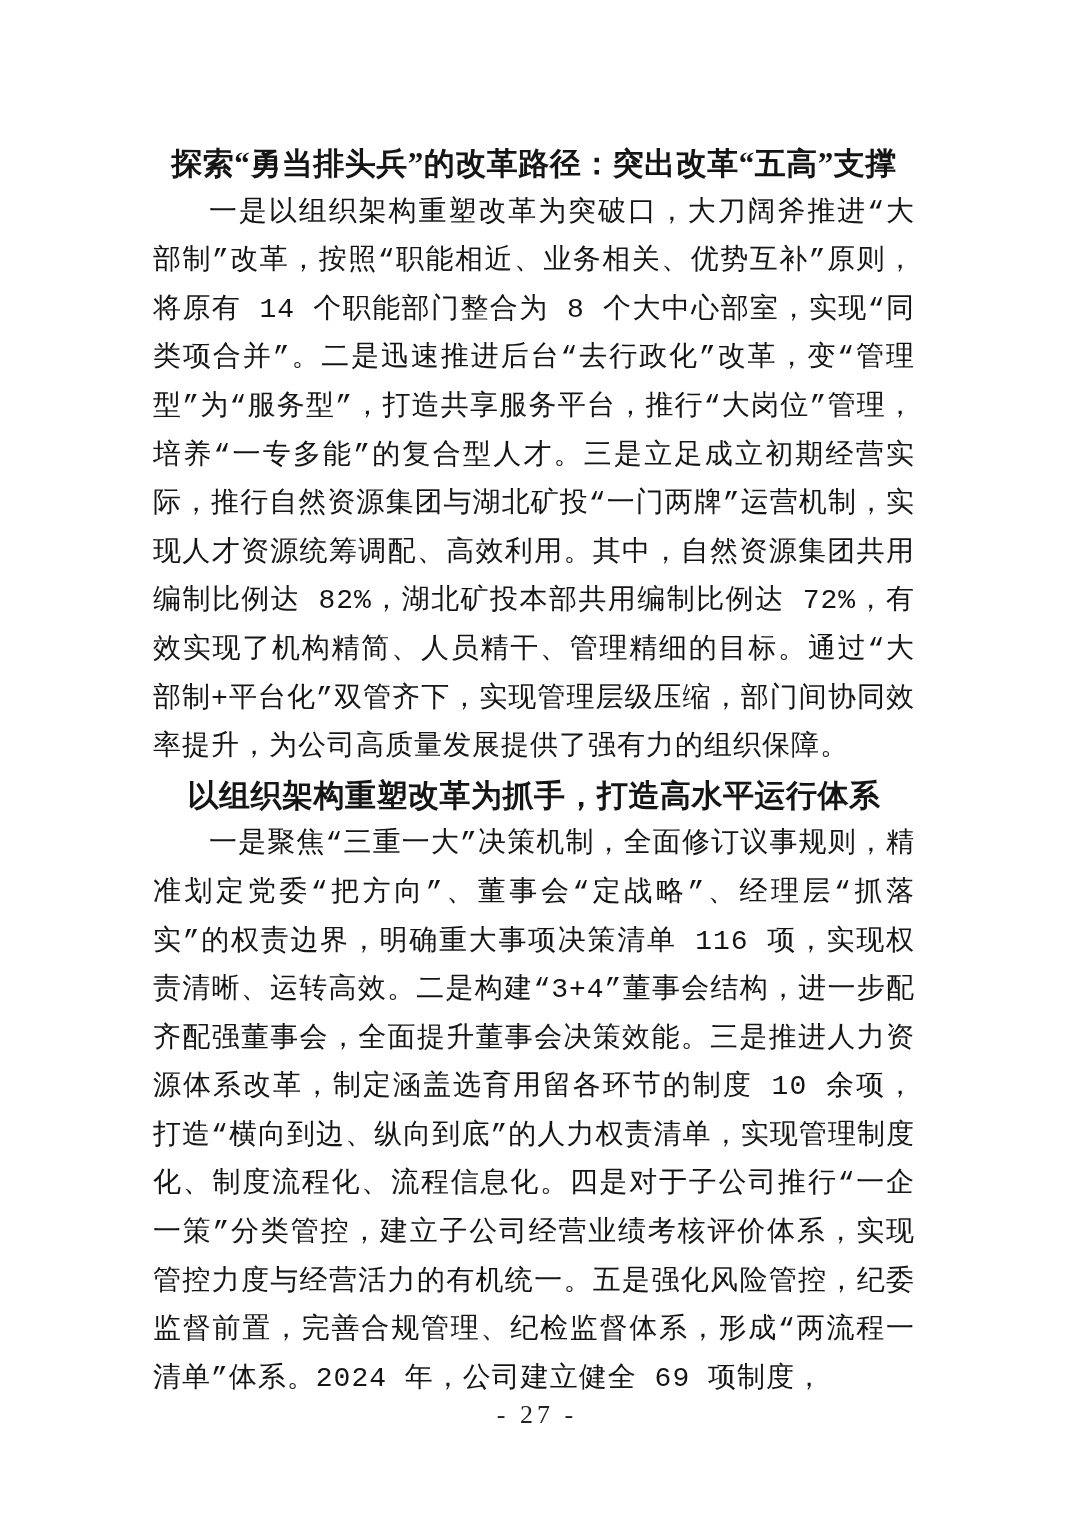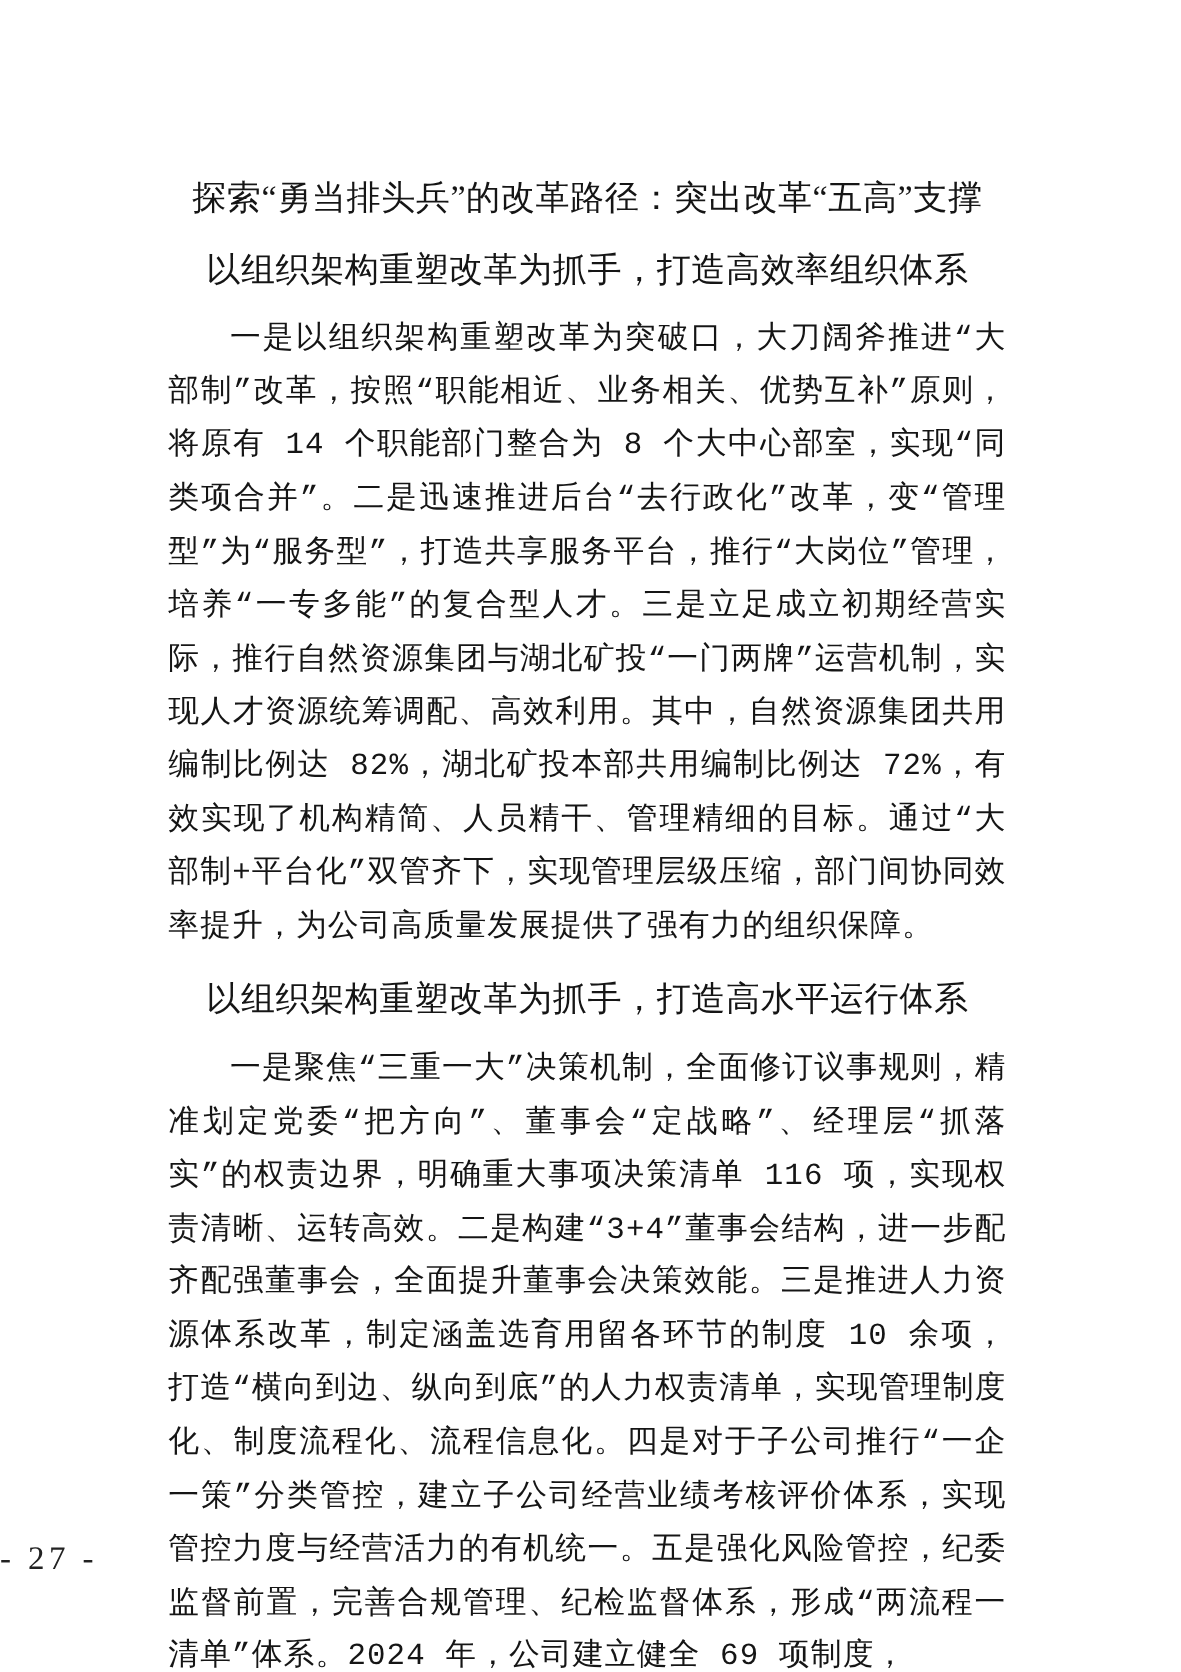--- a/index.html
+++ b/index.html
@@ -17,54 +17,53 @@
     font-family: "Liberation Serif", "DejaVu Serif", serif;
   }
   .content {
     position: absolute;
     left: 153px;
     top: 140px;
     width: 762px;
   }
   .doc-title,
   .section-heading {
-    margin: 16px;
+    margin: 0;
     font-size: 31px;
-    font-weight: 400;
+    font-weight: 700;
     text-align: center;
     line-height: 48.6px;
     letter-spacing: 0.5px;
     white-space: nowrap;
   }
   .body-para {
     margin: 0;
     font-size: 28px;
     line-height: 48.6px;
     text-align: justify;
     text-justify: inter-ideograph;
     text-indent: 2em;
     letter-spacing: 1px;
     font-family: Liberation Mono, monospace;
   }
   .page-number {
     position: absolute;
     left: 0;
     top: 1400px;
     width: 100%;
-    text-align: left;
-    font-size: 30px;
+    text-align: center;
+    font-size: 26px;
     letter-spacing: 4px;
     color: #222222;
   }
 </style>
 </head>
 <body>
 
 <div class="page">
   <div class="content">
     <h1 class="doc-title">探索“勇当排头兵”的改革路径：突出改革“五高”支撑</h1>
-    <h2 class="section-heading">以组织架构重塑改革为抓手，打造高效率组织体系</h2>
     <p class="body-para">一是以组织架构重塑改革为突破口，大刀阔斧推进“大部制”改革，按照“职能相近、业务相关、优势互补”原则，将原有 14 个职能部门整合为 8 个大中心部室，实现“同类项合并”。二是迅速推进后台“去行政化”改革，变“管理型”为“服务型”，打造共享服务平台，推行“大岗位”管理，培养“一专多能”的复合型人才。三是立足成立初期经营实际，推行自然资源集团与湖北矿投“一门两牌”运营机制，实现人才资源统筹调配、高效利用。其中，自然资源集团共用编制比例达 82%，湖北矿投本部共用编制比例达 72%，有效实现了机构精简、人员精干、管理精细的目标。通过“大部制+平台化”双管齐下，实现管理层级压缩，部门间协同效率提升，为公司高质量发展提供了强有力的组织保障。</p>
     <h2 class="section-heading">以组织架构重塑改革为抓手，打造高水平运行体系</h2>
     <p class="body-para">一是聚焦“三重一大”决策机制，全面修订议事规则，精准划定党委“把方向”、董事会“定战略”、经理层“抓落实”的权责边界，明确重大事项决策清单 116 项，实现权责清晰、运转高效。二是构建“3+4”董事会结构，进一步配齐配强董事会，全面提升董事会决策效能。三是推进人力资源体系改革，制定涵盖选育用留各环节的制度 10 余项，打造“横向到边、纵向到底”的人力权责清单，实现管理制度化、制度流程化、流程信息化。四是对于子公司推行“一企一策”分类管控，建立子公司经营业绩考核评价体系，实现管控力度与经营活力的有机统一。五是强化风险管控，纪委监督前置，完善合规管理、纪检监督体系，形成“两流程一清单”体系。2024 年，公司建立健全 69 项制度，</p>
   </div>
   <div class="page-number">- 27 -</div>
 </div>
 
 </body></html>

